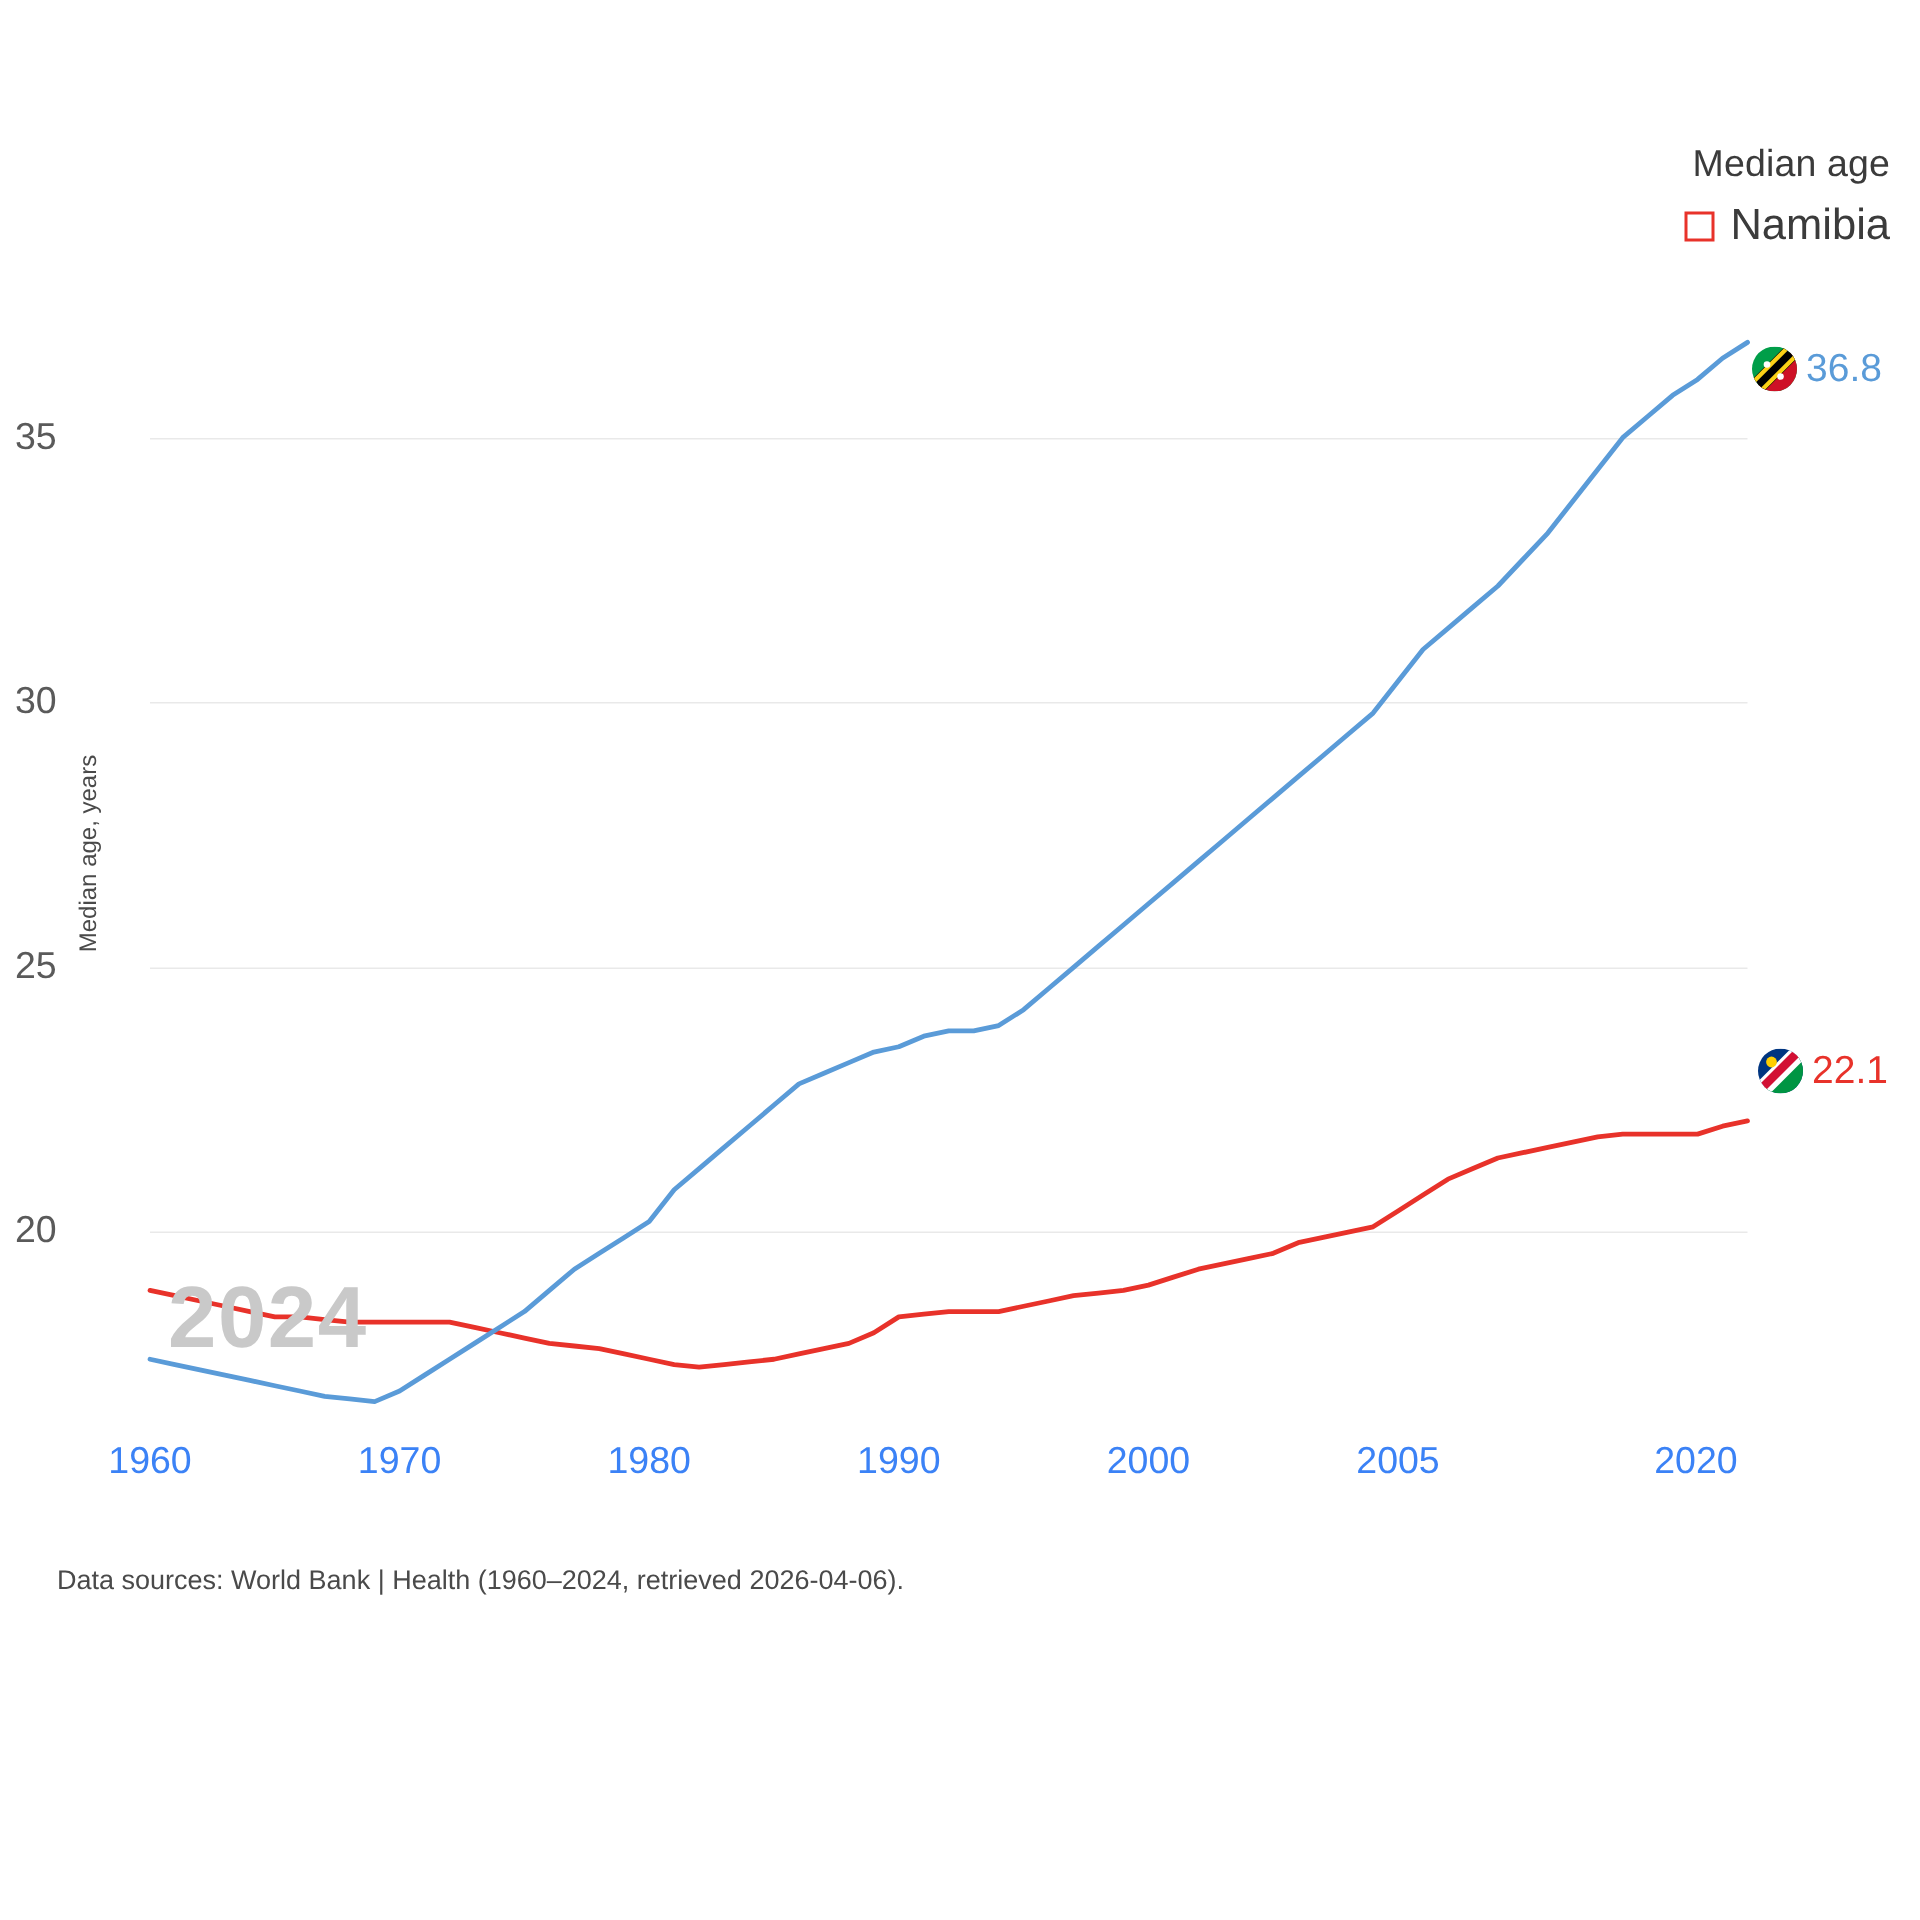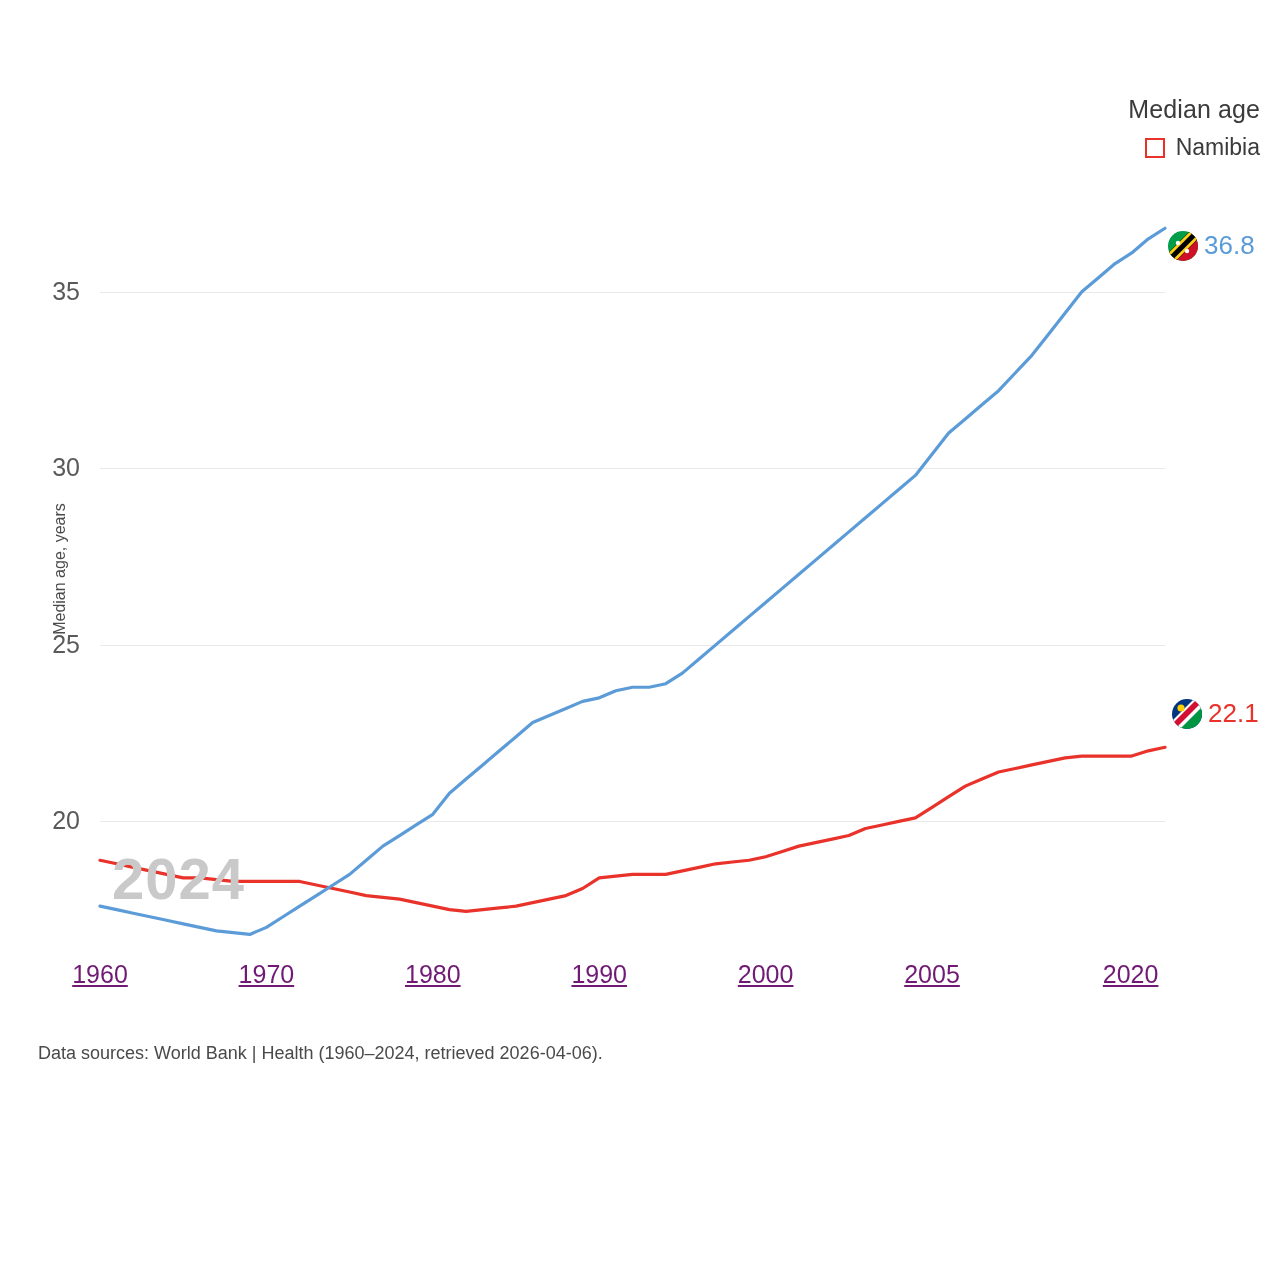--- a/index.html
+++ b/index.html
@@ -46,21 +46,21 @@
     gap: 11px;
   }
   .legend-swatch {
     width: 20px;
     height: 20px;
     border: 2.5px solid #000;
     background: #ffffff;
     box-sizing: border-box;
   }
   .legend-label {
-    font-size: 23px;
+    font-size: 29px;
     color: #3b3b3b;
   }
 
   
   .y-axis-title {
     position: absolute;
     left: -70px;
     top: 560px;
     width: 260px;
     text-align: center;
@@ -81,34 +81,33 @@
     position: absolute;
     left: 0;
     width: 100%;
     height: 1px;
     background: #e9e9e9;
   }
   .y-tick-label {
     position: absolute;
     right: 1085px;
     width: 70px;
-    text-align: right;
+    text-align: left;
     font-size: 25px;
     color: #5a5a5a;
     transform: translateY(-15px);
   }
   .x-tick-label {
     position: absolute;
     top: 760px;
     width: 120px;
     margin-left: -60px;
     text-align: center;
     font-size: 25px;
-    color: #701a75;
-    text-decoration: underline;
+    color: #3b82f6;
   }
 
   
   .watermark {
     position: absolute;
     left: 112px;
     top: 845px;
     font-size: 58px;
     font-weight: bold;
     color: #c9c9c9;

